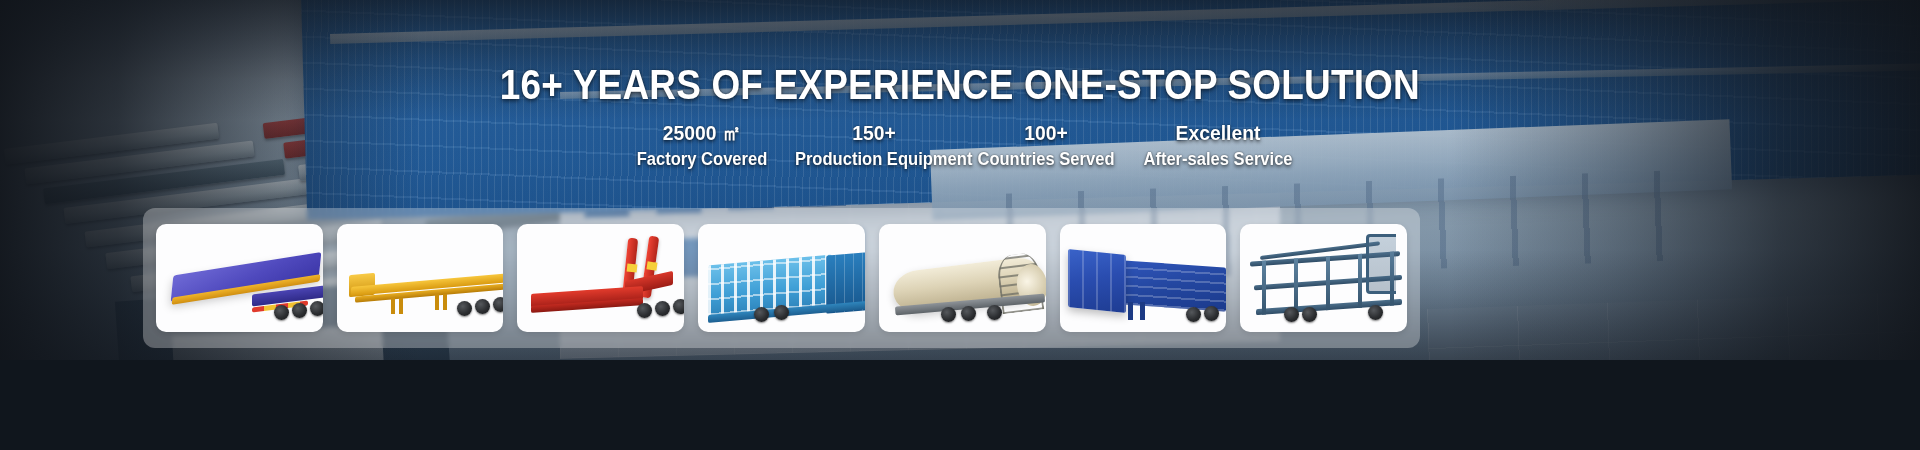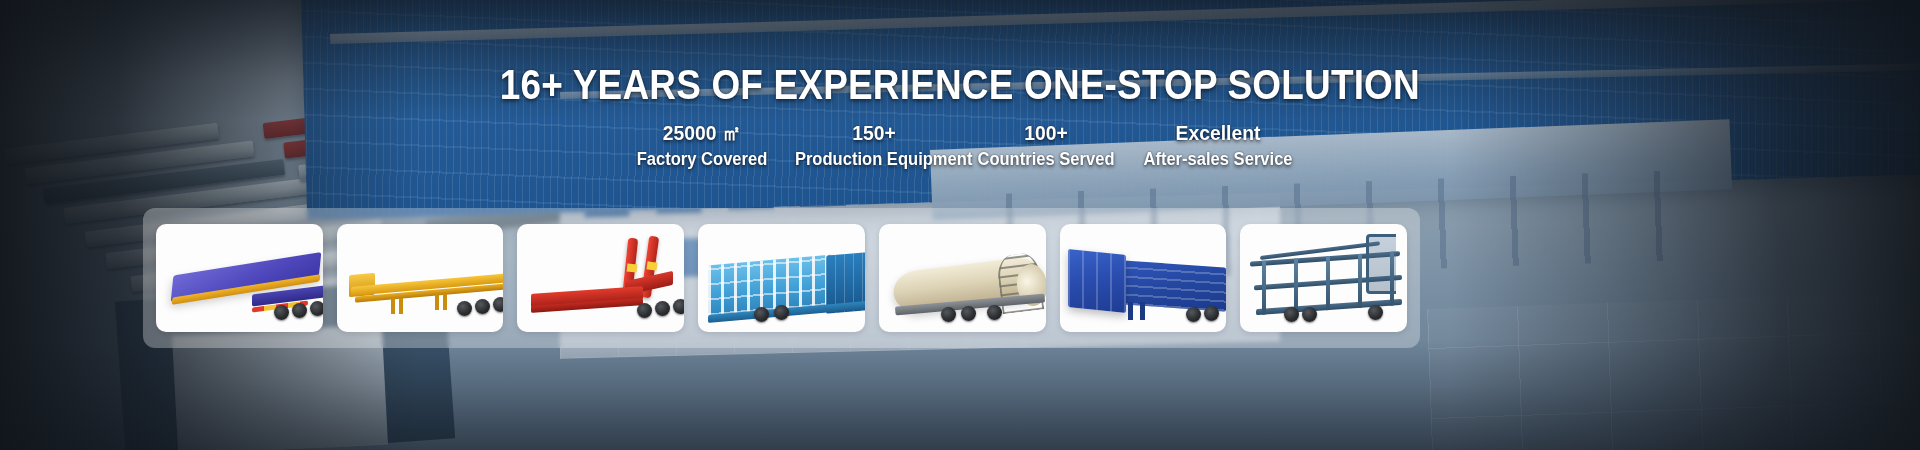--- a/index.html
+++ b/index.html
@@ -5,21 +5,21 @@
   * { margin:0; padding:0; box-sizing:border-box; }
   html, body {
     width:1920px; height:450px;
     overflow:hidden;
     font-family:"Liberation Sans", sans-serif;
     background:#10161d;
   }
 
   .banner{
     position:relative;
-    width:1920px; height:450px;
+    width:1920px; height:360px;
     overflow:hidden;
   }
 
   
   .bg{ position:absolute; inset:0; overflow:hidden; }
 
   
   .bg-sky{
     position:absolute; left:0; top:0; width:100%; height:120px;
     background:linear-gradient(180deg,#9aa7b2 0%, #a8b4be 35%, #b9c4cc 70%, #c6d0d6 100%);

